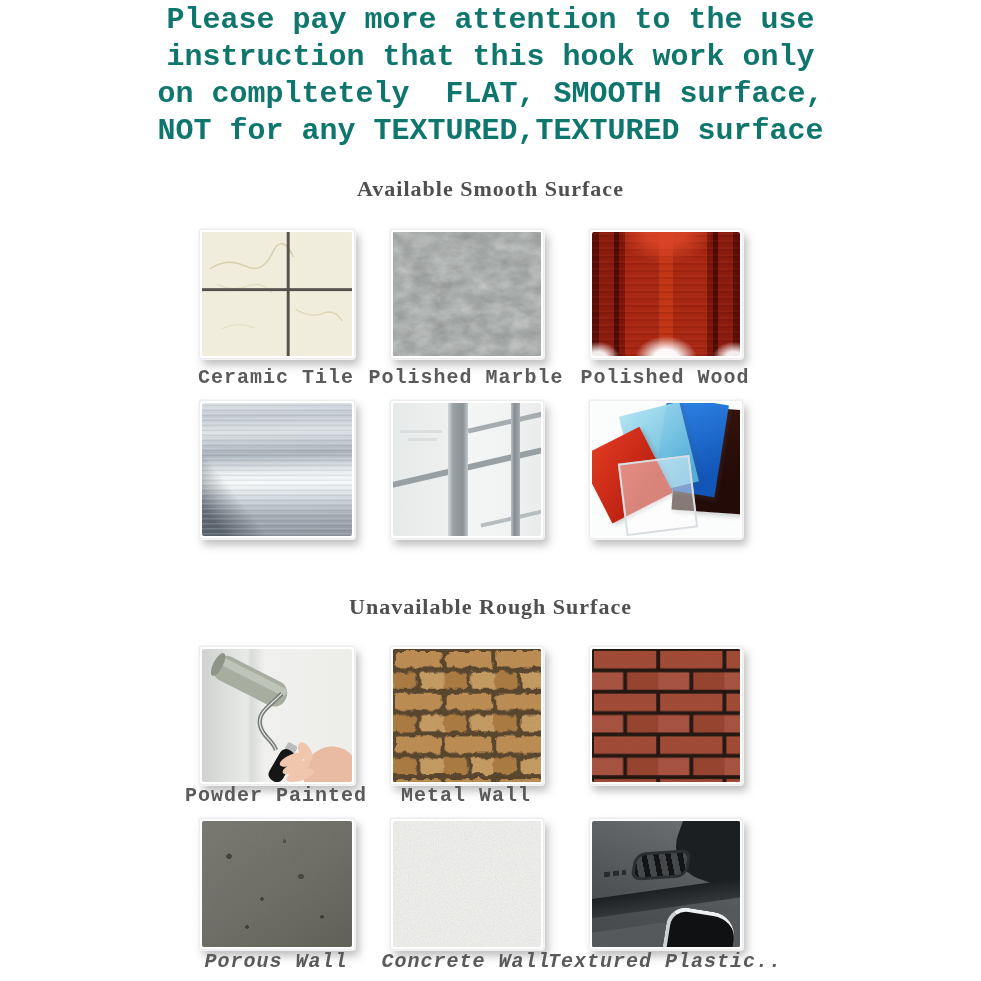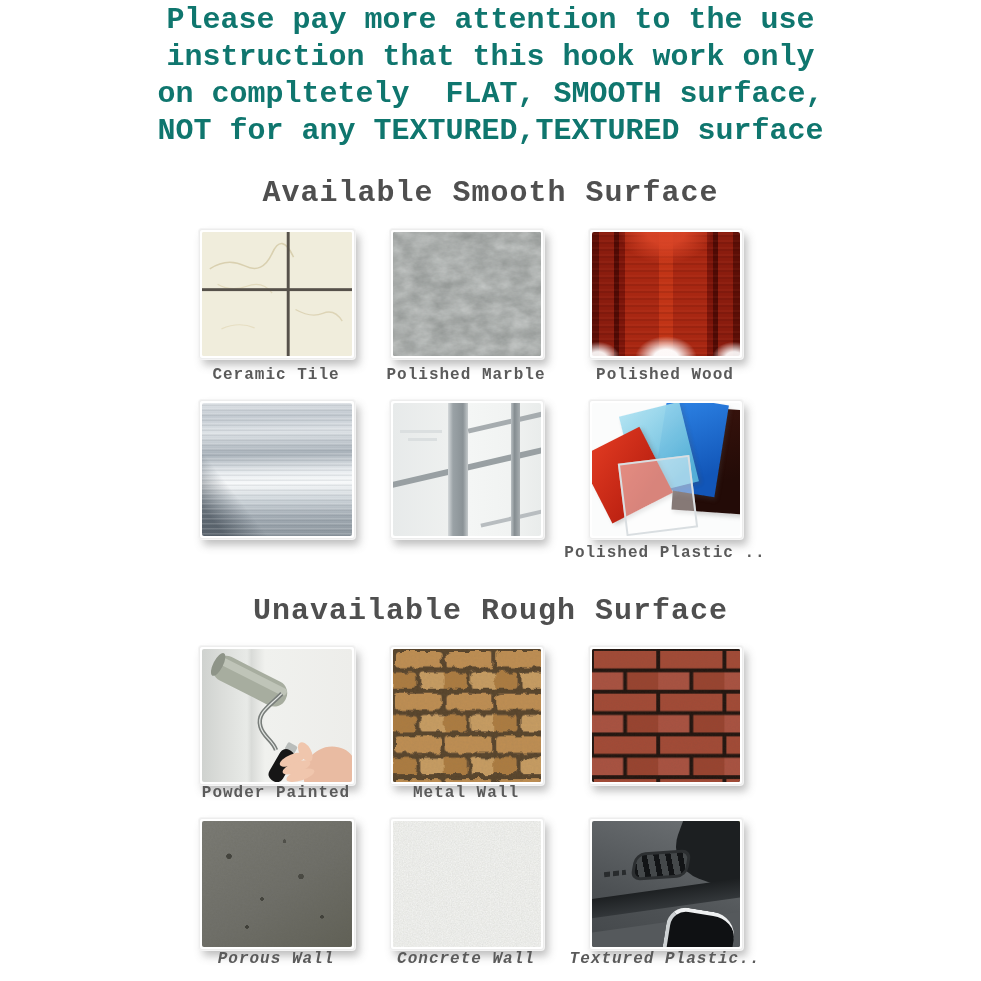--- a/index.html
+++ b/index.html
@@ -5,37 +5,37 @@
   html,body{margin:0;padding:0;background:#ffffff;}
   .page{
     position:relative;width:981px;height:981px;background:#ffffff;overflow:hidden;
     font-family:"Liberation Mono","DejaVu Sans Mono",monospace;
   }
   
   .warning{position:absolute;top:2px;left:0;width:100%;text-align:center;}
   .warning-line{white-space:pre;font-size:30px;line-height:37px;color:#0f766e;font-weight:bold;letter-spacing:0px;}
   
   .sec-title{position:absolute;left:0;width:100%;margin:0;text-align:center;
-    font-size:30px;font-weight:bold;color:#4f4f4f;letter-spacing:1px;}
+    font-size:22px;font-weight:bold;color:#4f4f4f;letter-spacing:1px;font-family:Liberation Serif, serif;}
   .t1{top:176px;}
   .t2{top:594px;}
   
   .tile{position:absolute;background:#fff;border:1px solid #ededed;border-radius:3px;
     box-shadow:0 0 0 1px #f4f4f4, 4px 6px 9px rgba(110,110,110,.45);margin:0;}
   .tex{position:absolute;inset:2px;overflow:hidden;border-radius:2px;}
   .tex svg{position:absolute;inset:0;width:100%;height:100%;display:block;}
   .c1{left:199px;width:154px;}
   .c2{left:390px;width:152px;}
   .c3{left:589px;width:152px;}
   .r1{top:229px;height:128px;}
   .r2{top:400px;height:137px;}
   .r3{top:646px;height:137px;}
   .r4{top:818px;height:130px;}
   
-  .tile-label{position:absolute;height:26px;text-align:center;font-size:16px;
+  .tile-label{position:absolute;height:26px;text-align:center;font-size:20px;
     color:#5a5a5a;font-weight:bold;letter-spacing:1px;white-space:pre;}
   .lr1{top:366px;} .lr2{top:544px;} .lr3{top:784px;} .lr4{top:950px;font-style:italic;}
   .lc1{left:166px;width:220px;}
   .lc2{left:356px;width:220px;}
   .lc3{left:543px;width:244px;}
 
   
   .tex-wood{
     background:
       radial-gradient(ellipse 28% 24% at 50% 102%, rgba(255,255,255,.97) 0 30%, rgba(255,255,255,0) 75%),
@@ -190,21 +190,20 @@
   <figure class="tile r2 c3">
     <div class="tex tex-plastic">
       <div class="sheet sh-dark"></div>
       <div class="sheet sh-blue"></div>
       <div class="sheet sh-cyan"></div>
       <div class="sheet sh-red"></div>
       <div class="sheet sh-clear"></div>
     </div>
   </figure>
 
-  <div class="tile-label lr2 lc3">Polished Plastic ..</div>
 
   <h2 class="sec-title t2">Unavailable Rough Surface</h2>
 
   <figure class="tile r3 c1">
     <div class="tex tex-powder">
       <svg viewBox="0 0 154 137" preserveAspectRatio="none">
         <g transform="rotate(27 50 34)">
           <rect x="8" y="20" width="82" height="27" rx="13" fill="#a7ad9f"></rect>
           <rect x="10" y="24" width="78" height="8" rx="4" fill="#c3c8bc" opacity="0.85"></rect>
           <ellipse cx="12" cy="33" rx="5" ry="13" fill="#8e9488"></ellipse>

